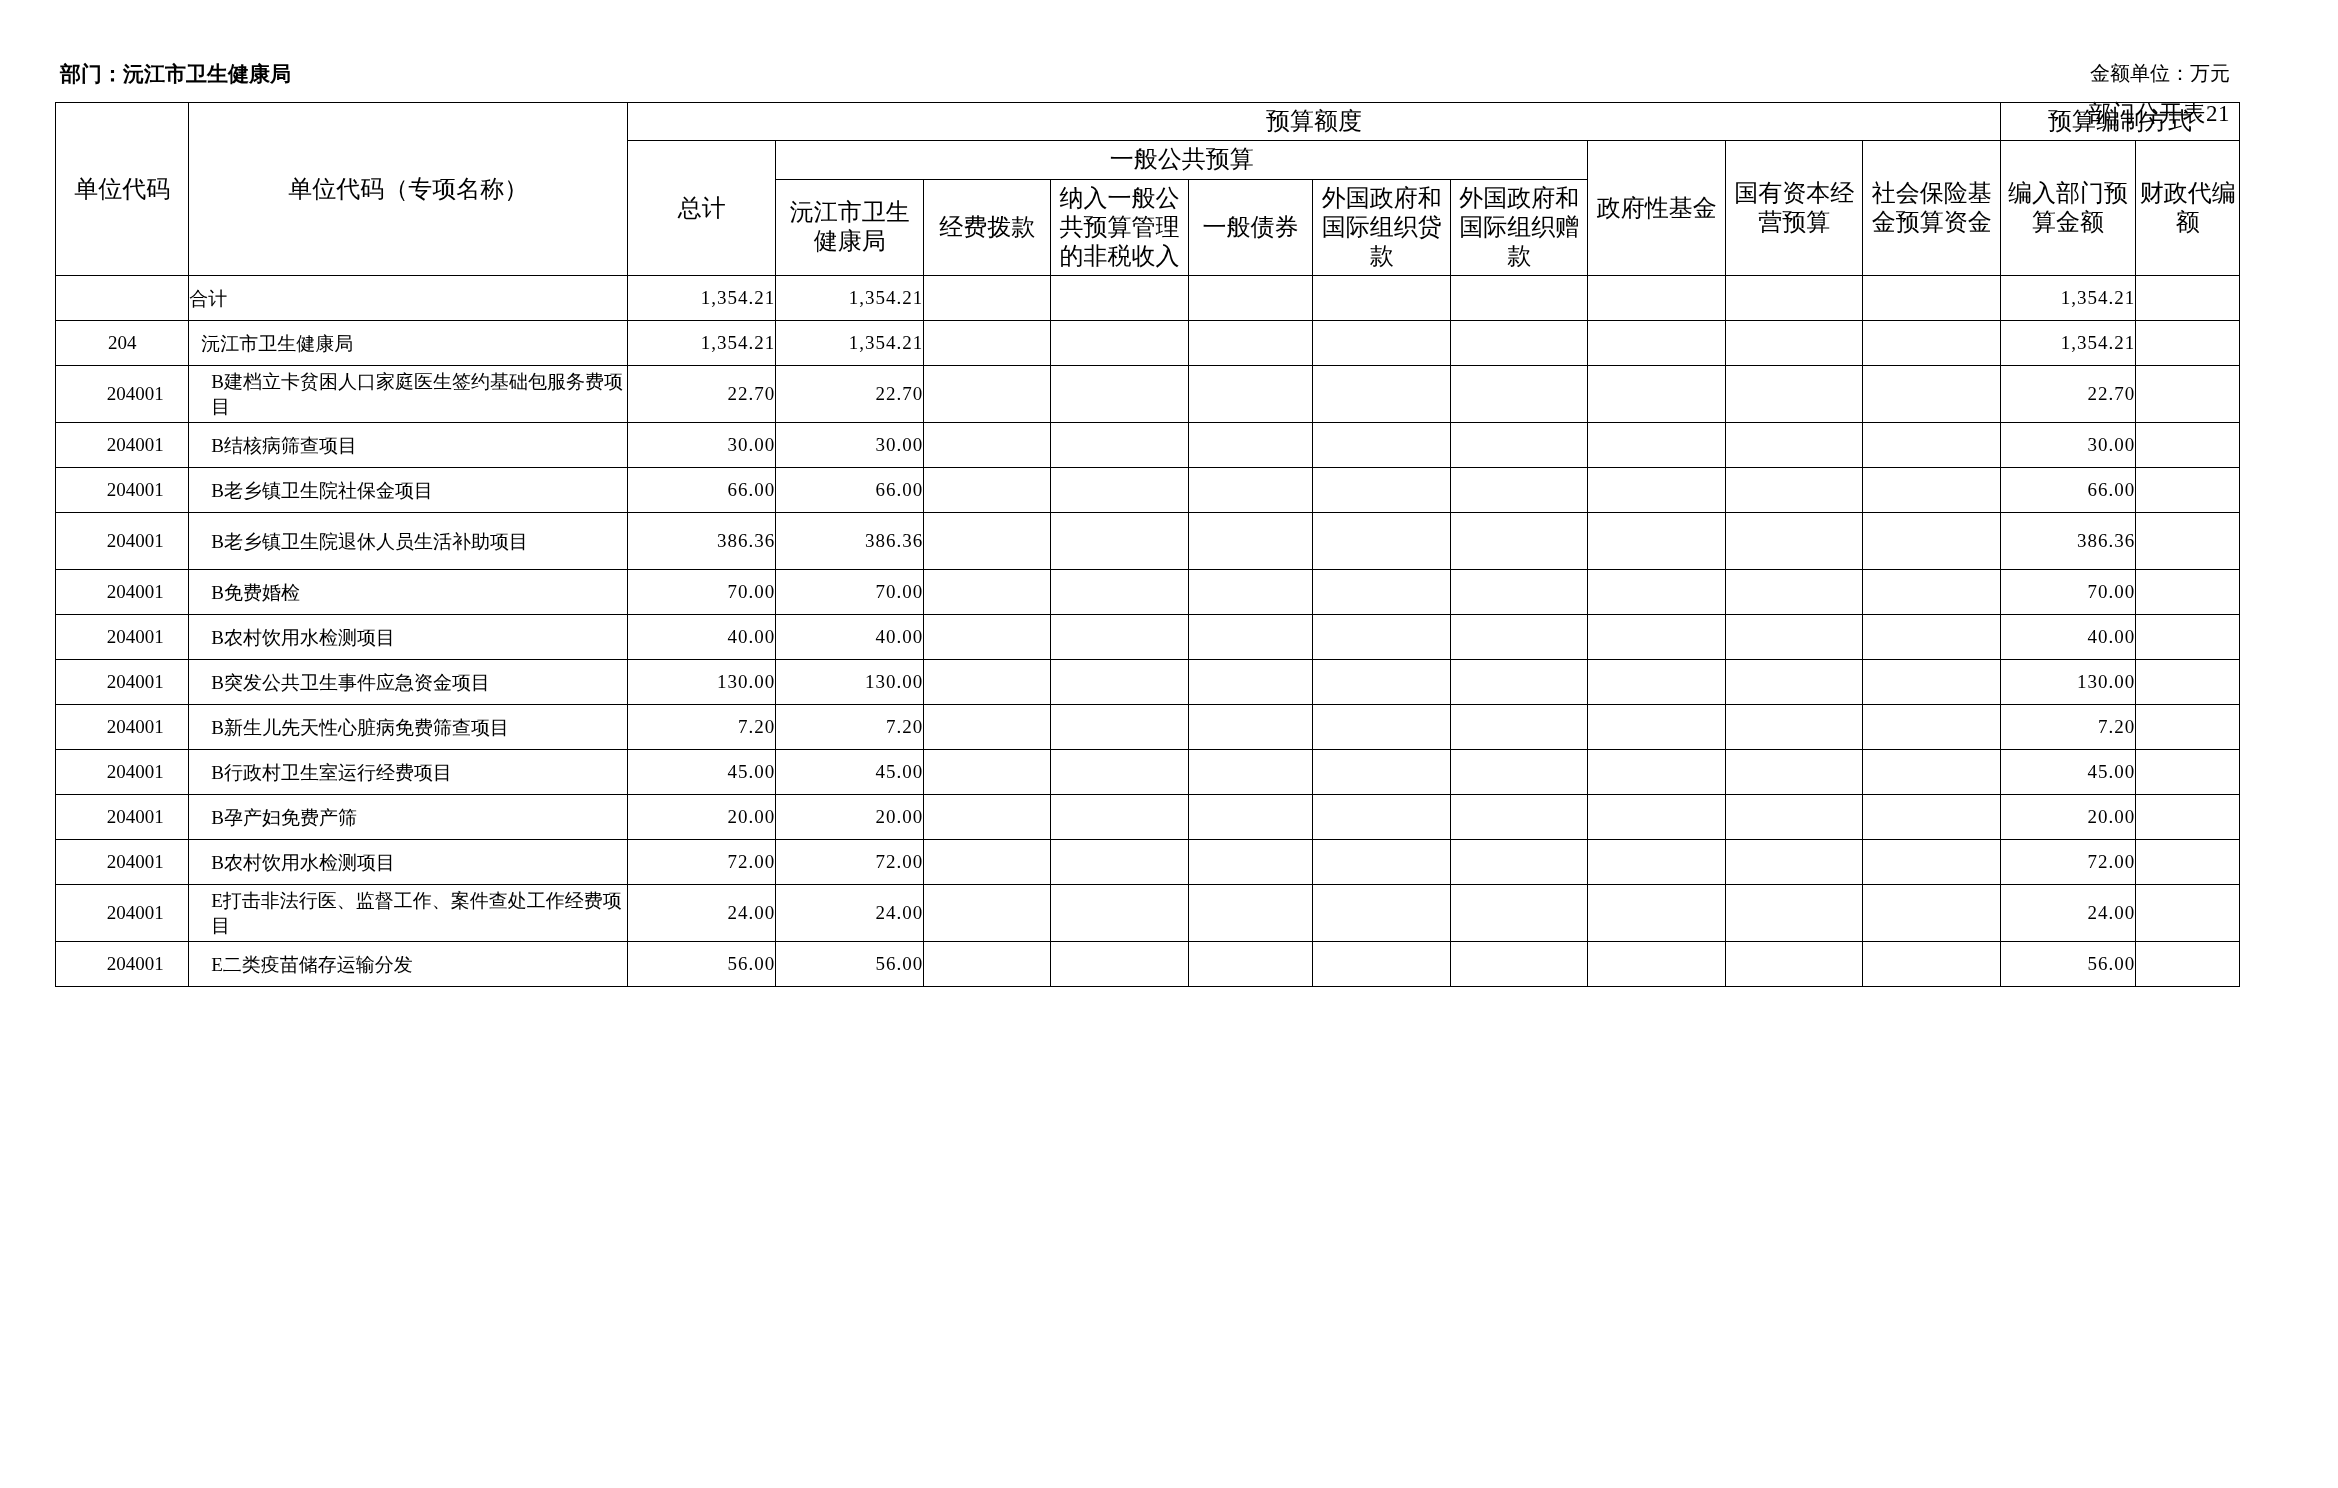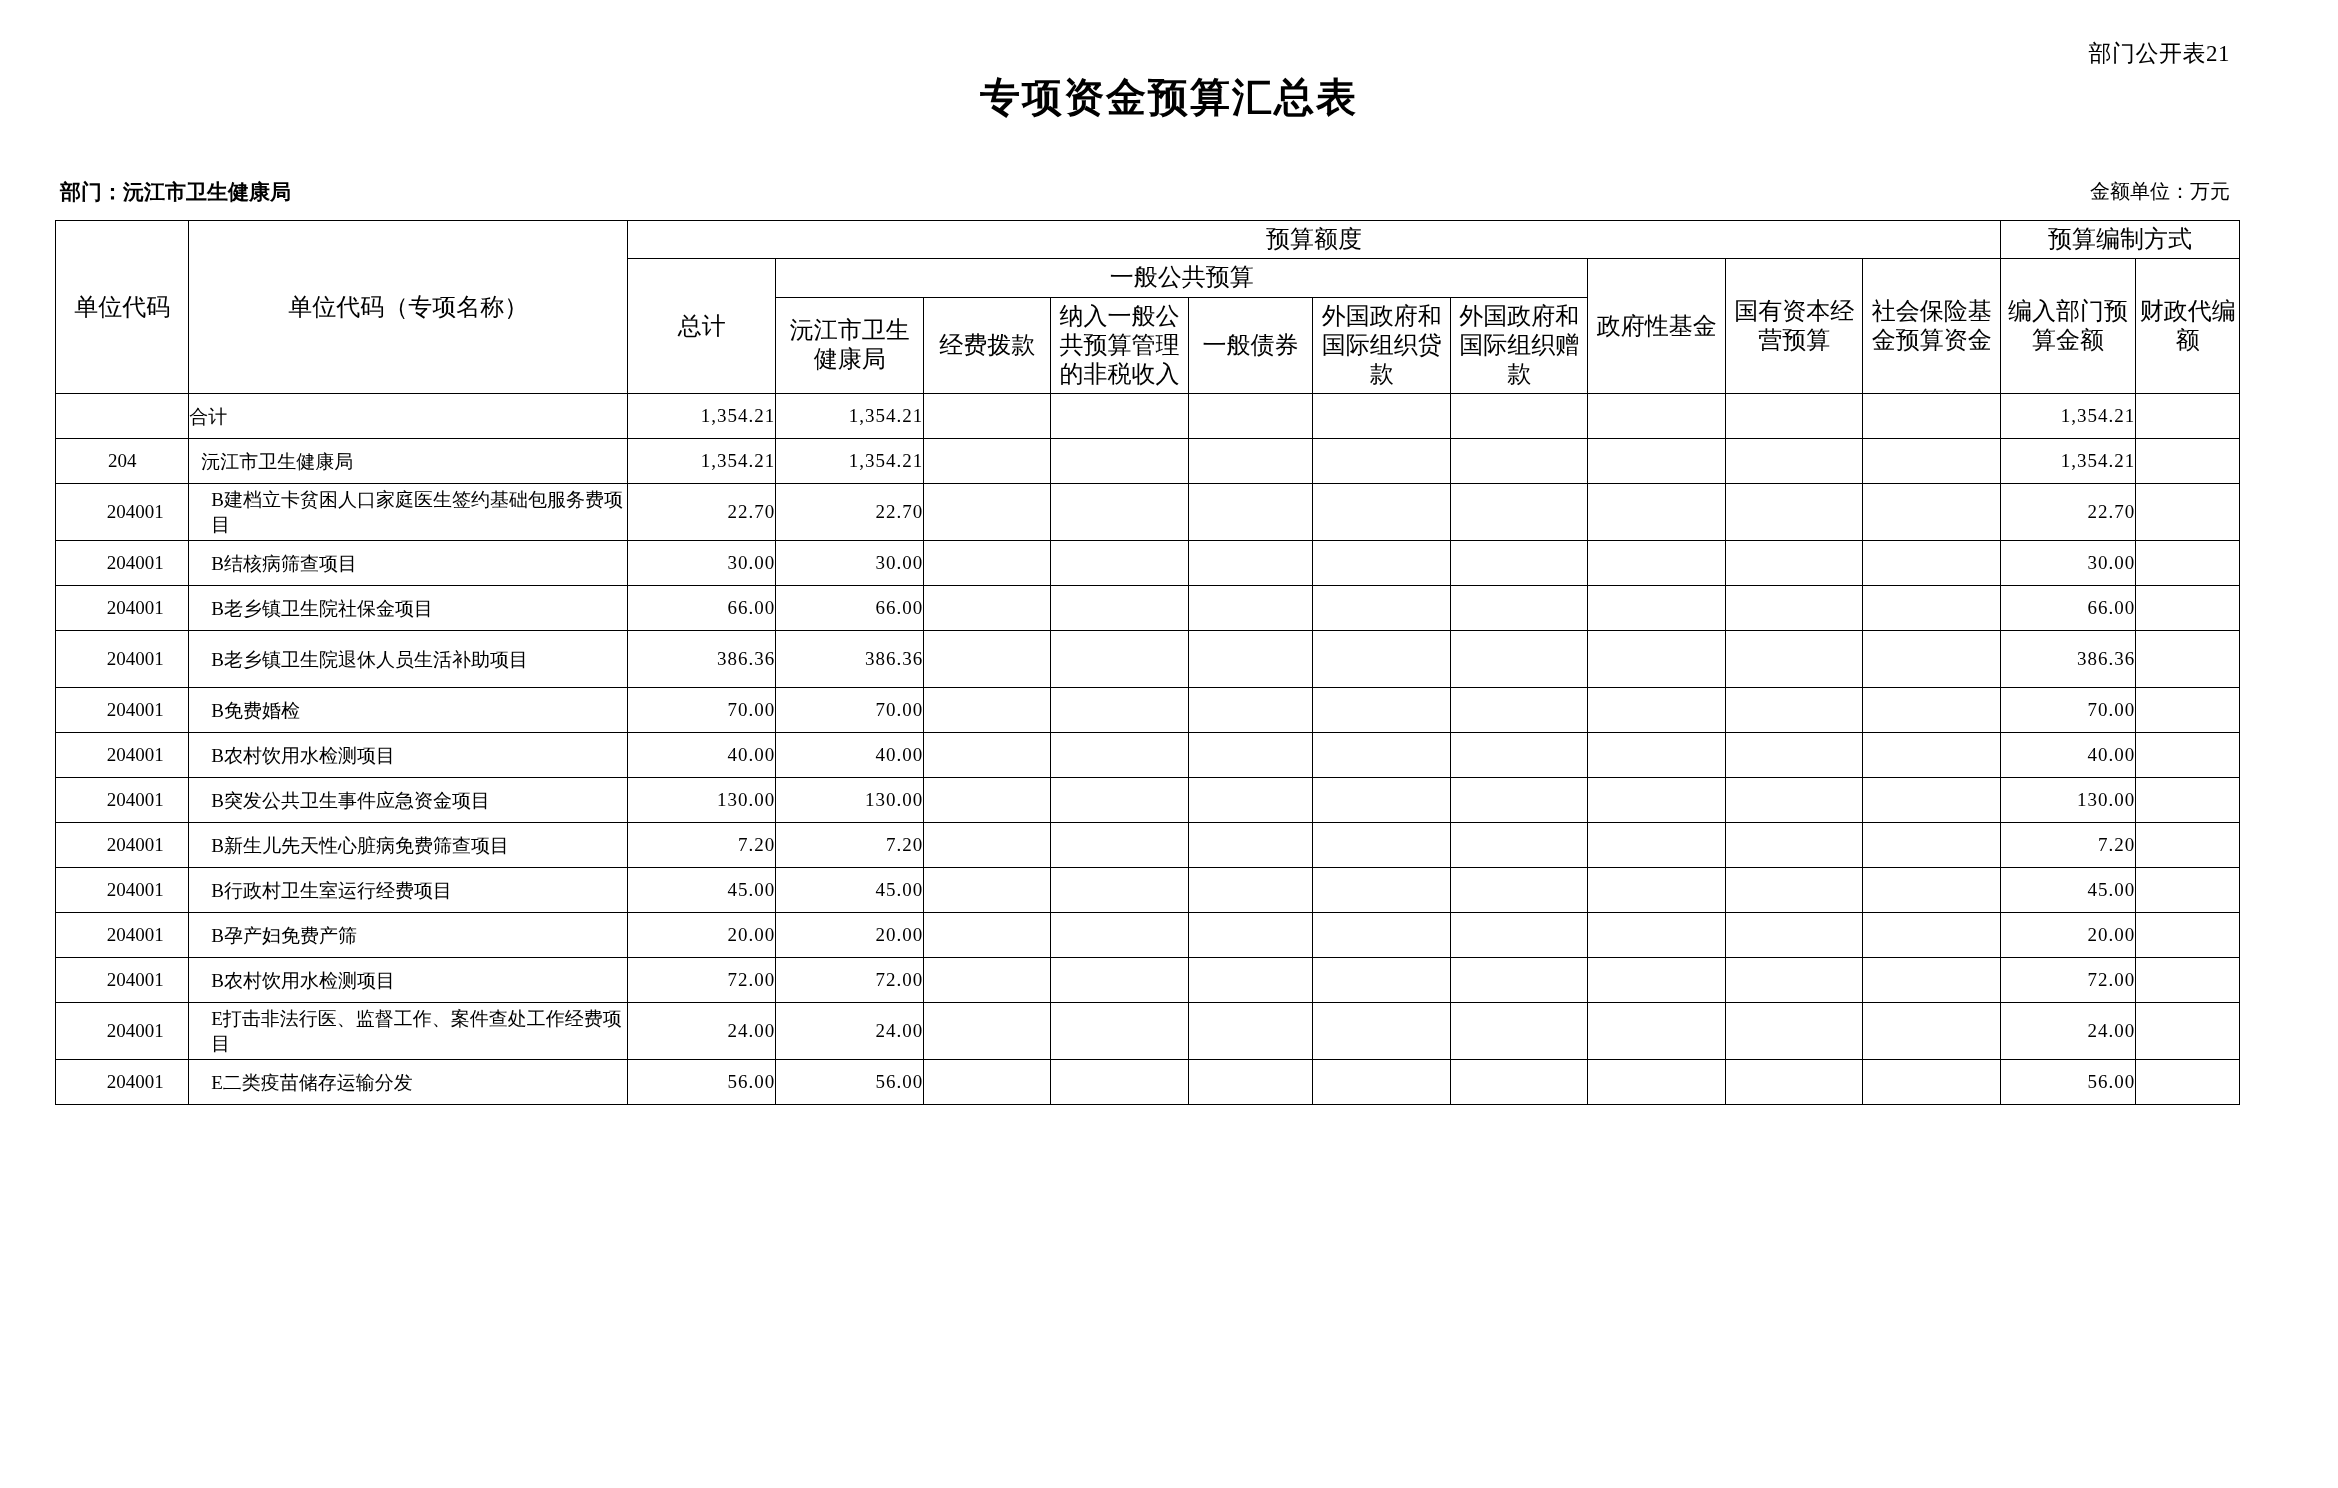--- a/index.html
+++ b/index.html
@@ -100,21 +100,20 @@
   tr.datarow { height: 45px; }
   tr.tall { height: 57px; }
 </style>
 </head>
 <body>
 
 <div class="page">
 
   <div class="top-right-label">部门公开表21</div>
 
-  <div class="doc-title">专项资金预算汇总表</div>
 
   <div class="meta-row">
     <div class="dept-line">部门：沅江市卫生健康局</div>
     <div class="unit-line">金额单位：万元</div>
   </div>
 
   <table class="budget">
     <colgroup>
       <col style="width:126px">
       <col style="width:415px">

